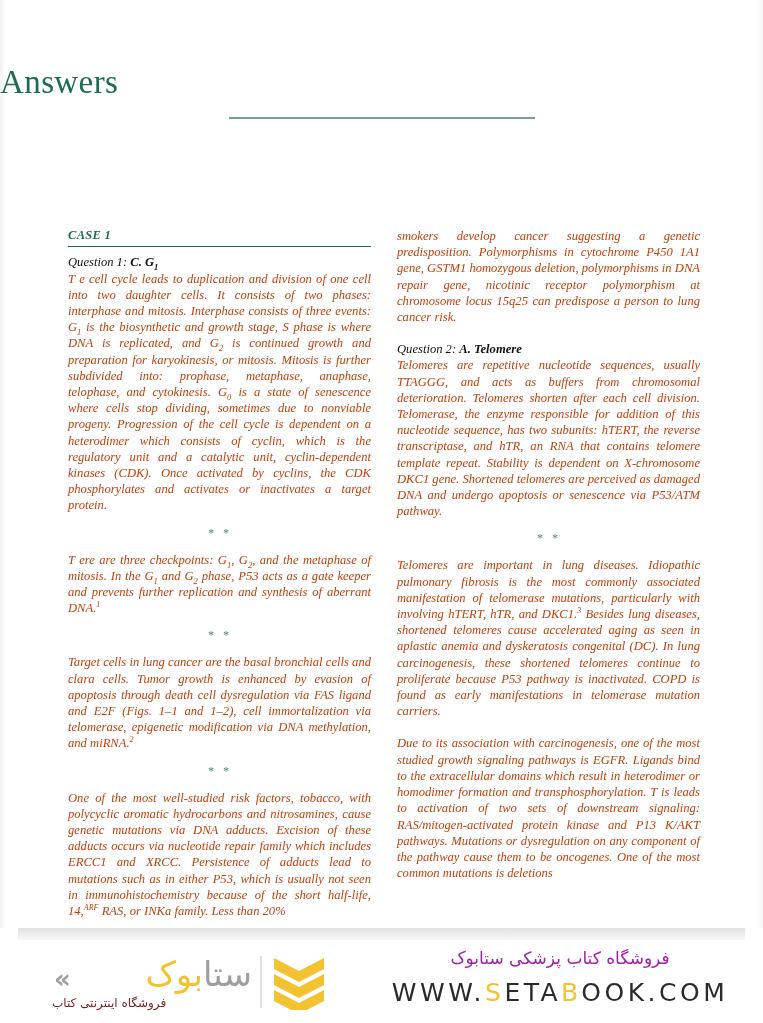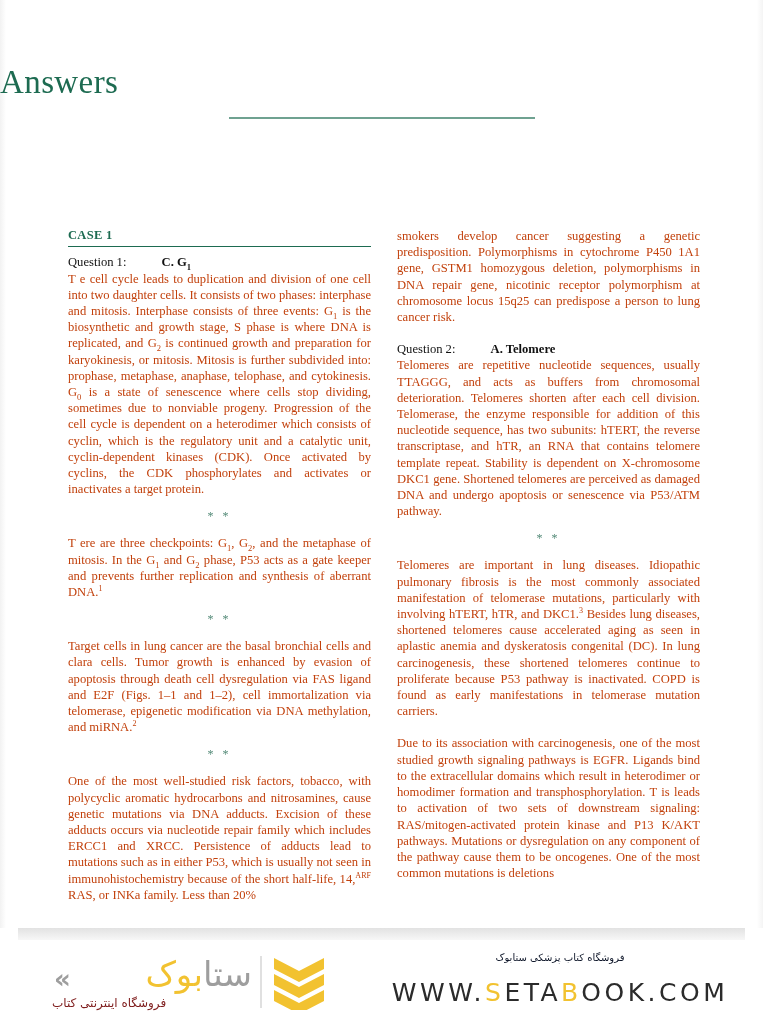--- a/index.html
+++ b/index.html
@@ -63,20 +63,21 @@
 
   
   .columns {
     position: absolute;
     left: 68px;
     top: 228px;
     width: 632px;
     height: 690px;
     display: flex;
     gap: 26px;
+    font-style: italic;
   }
   .col {
     width: 303px;
     position: relative;
   }
 
   .case-head {
     font-family: "Liberation Serif", "DejaVu Serif", serif;
     font-weight: bold;
     font-size: 12.5px;
@@ -102,21 +103,20 @@
     color: #c2410c;
   }
   .qline {
     margin: 0;
     font-size: 12.6px;
     line-height: 16.2px;
     color: #111;
   }
   .qline .answer {
     font-weight: bold;
-    margin-left: 32px;
   }
   .blockgap {
     height: 16px;
   }
   .sep {
     text-align: center;
     color: #4f8774;
     font-size: 12px;
     letter-spacing: 3px;
     line-height: 14px;
@@ -207,22 +207,22 @@
     position: absolute;
     left: 390px;
     top: 18px;
     width: 340px;
     height: 72px;
   }
   .fa-tagline {
     direction: rtl;
     text-align: center;
     font-family: "DejaVu Sans", "Liberation Sans", sans-serif;
-    font-size: 10px;
-    color: #0f172a;
+    font-size: 17px;
+    color: #a21caf;
     line-height: 24px;
     white-space: nowrap;
     margin: 0;
   }
   .url-line {
     text-align: center;
     font-family: "DejaVu Sans", "Liberation Sans", sans-serif;
     font-size: 25px;
     letter-spacing: 3.5px;
     line-height: 34px;

